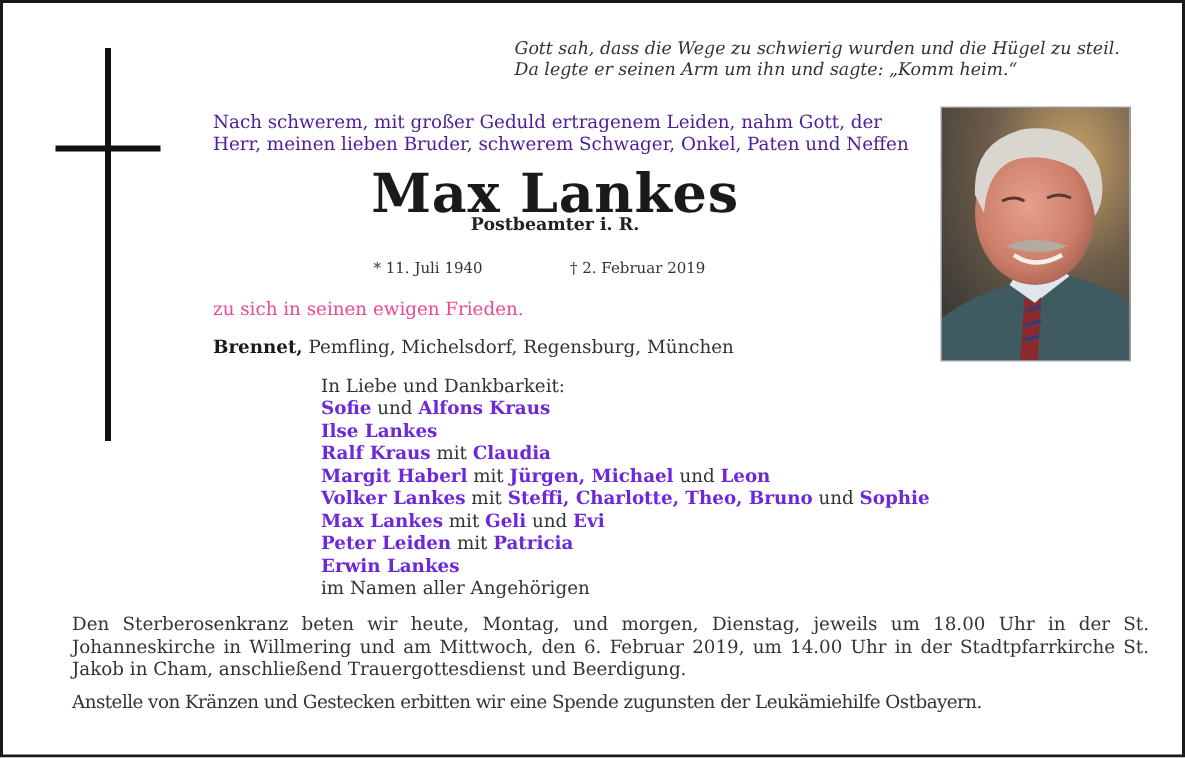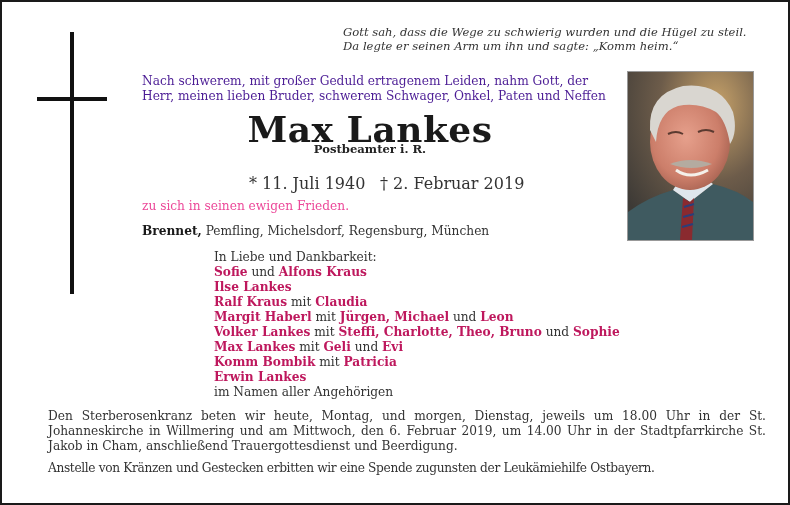--- a/index.html
+++ b/index.html
@@ -11,33 +11,33 @@
   .cross-h { position:absolute; left:37px; top:97px; width:70px; height:4px; background:#111; }
 
   .motto { position:absolute; left:343px; top:25px; width:420px; font-style:italic;
            font-size:11.6px; line-height:14px; color:#333; white-space:nowrap; }
   .intro { position:absolute; left:142px; top:74px; width:470px; font-size:12.2px;
            line-height:15px; color:#4c1d95; white-space:nowrap; }
   .name { position:absolute; left:142px; top:107px; width:456px; text-align:center;
           font-size:36px; font-weight:bold; color:#1a1a1a; letter-spacing:0.5px; line-height:44px; }
   .job { position:absolute; left:142px; top:142px; width:456px; text-align:center;
          font-size:11.6px; font-weight:bold; color:#222; }
-  .dates { position:absolute; left:249px; top:174px; font-size:16px; color:#333; white-space:nowrap; }
+  .dates { position:absolute; left:249px; top:174px; font-size:10px; color:#333; white-space:nowrap; }
   .dates span { display:inline-block; }
   .dates .birth { width:131px; }
   .peace { position:absolute; left:142px; top:199px; font-size:12.2px; color:#ec4899; white-space:nowrap; }
   .places { position:absolute; left:142px; top:224px; font-size:12.2px; color:#333; white-space:nowrap; }
   .places b { color:#1a1a1a; }
 
   .photo { position:absolute; left:627px; top:71px; width:125px; height:168px; overflow:hidden;
            background:linear-gradient(135deg,#6b5a48 0%,#8d7a5e 40%,#5b5346 100%);
            border:1px solid #999; }
   .mourners { position:absolute; left:214px; top:250px; font-size:12.2px; line-height:15px;
               color:#333; white-space:nowrap; }
-  .mourners b { color:#be185d; }
+  .mourners b { color:#6d28d9; }
   .footer { position:absolute; left:36px; top:409px; width:718px; font-size:12.2px;
             line-height:15.2px; color:#333; text-align:justify;margin-left:12px; }
   .footer p { margin:0; }
   .footer p + p { margin-top:6px; }
   .tight { letter-spacing:-0.35px; }
 </style>
 </head>
 <body>
 
 <div class="frame"></div>
@@ -95,21 +95,21 @@
 
 <div class="mourners">
   <div>In Liebe und Dankbarkeit:</div>
   <div id="mourner-lines">
       <div><b>Sofie</b><span> und </span><b>Alfons Kraus</b></div>
       <div><b>Ilse Lankes</b></div>
       <div><b>Ralf Kraus</b><span> mit </span><b>Claudia</b></div>
       <div><b>Margit Haberl</b><span> mit </span><b>Jürgen, Michael</b><span> und </span><b>Leon</b></div>
       <div><b>Volker Lankes</b><span> mit </span><b>Steffi, Charlotte, Theo, Bruno</b><span> und </span><b>Sophie</b></div>
       <div><b>Max Lankes</b><span> mit </span><b>Geli</b><span> und </span><b>Evi</b></div>
-      <div><b>Komm Bombik</b><span> mit </span><b>Patricia</b></div>
+      <div><b>Peter Leiden</b><span> mit </span><b>Patricia</b></div>
       <div><b>Erwin Lankes</b></div>
     </div>
   <div>im Namen aller Angehörigen</div>
 </div>
 
 <div class="footer">
   <p>Den Sterberosenkranz beten wir heute, Montag, und morgen, Dienstag, jeweils um 18.00 Uhr in der St. Johanneskirche in Willmering und am Mittwoch, den 6. Februar 2019, um 14.00 Uhr in der Stadtpfarrkirche St. Jakob in Cham, anschließend Trauergottesdienst und Beerdigung.</p>
   <p class="tight">Anstelle von Kränzen und Gestecken erbitten wir eine Spende zugunsten der Leukämiehilfe Ostbayern.</p>
 </div>
 

